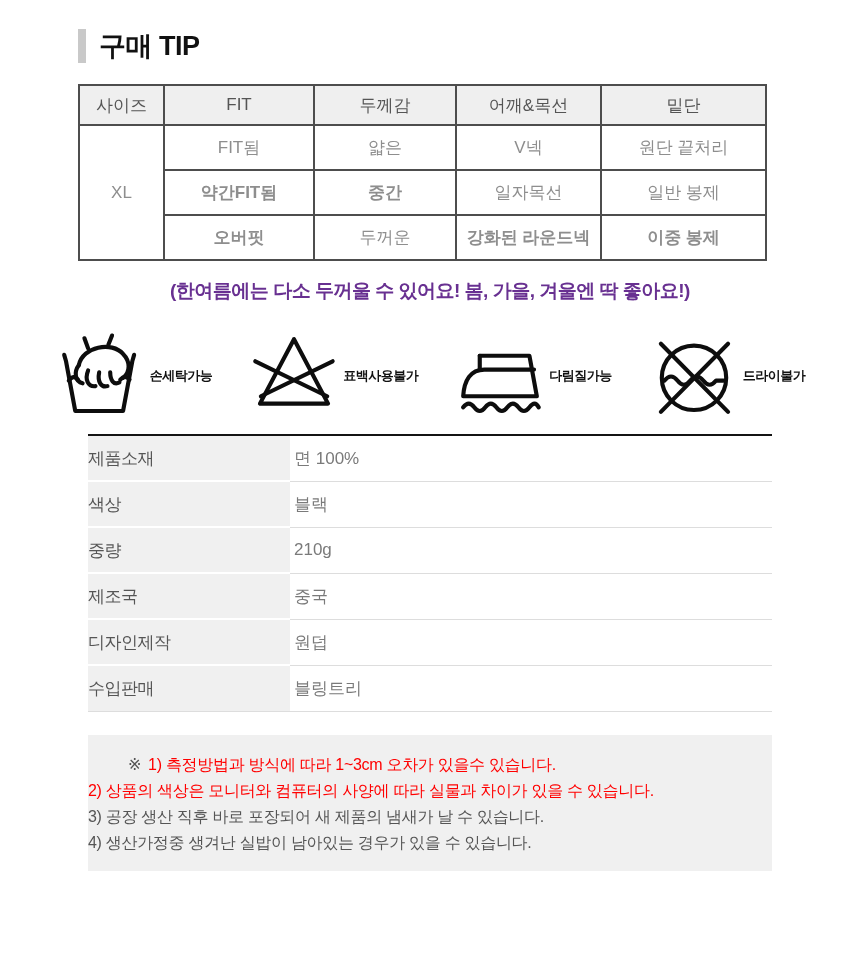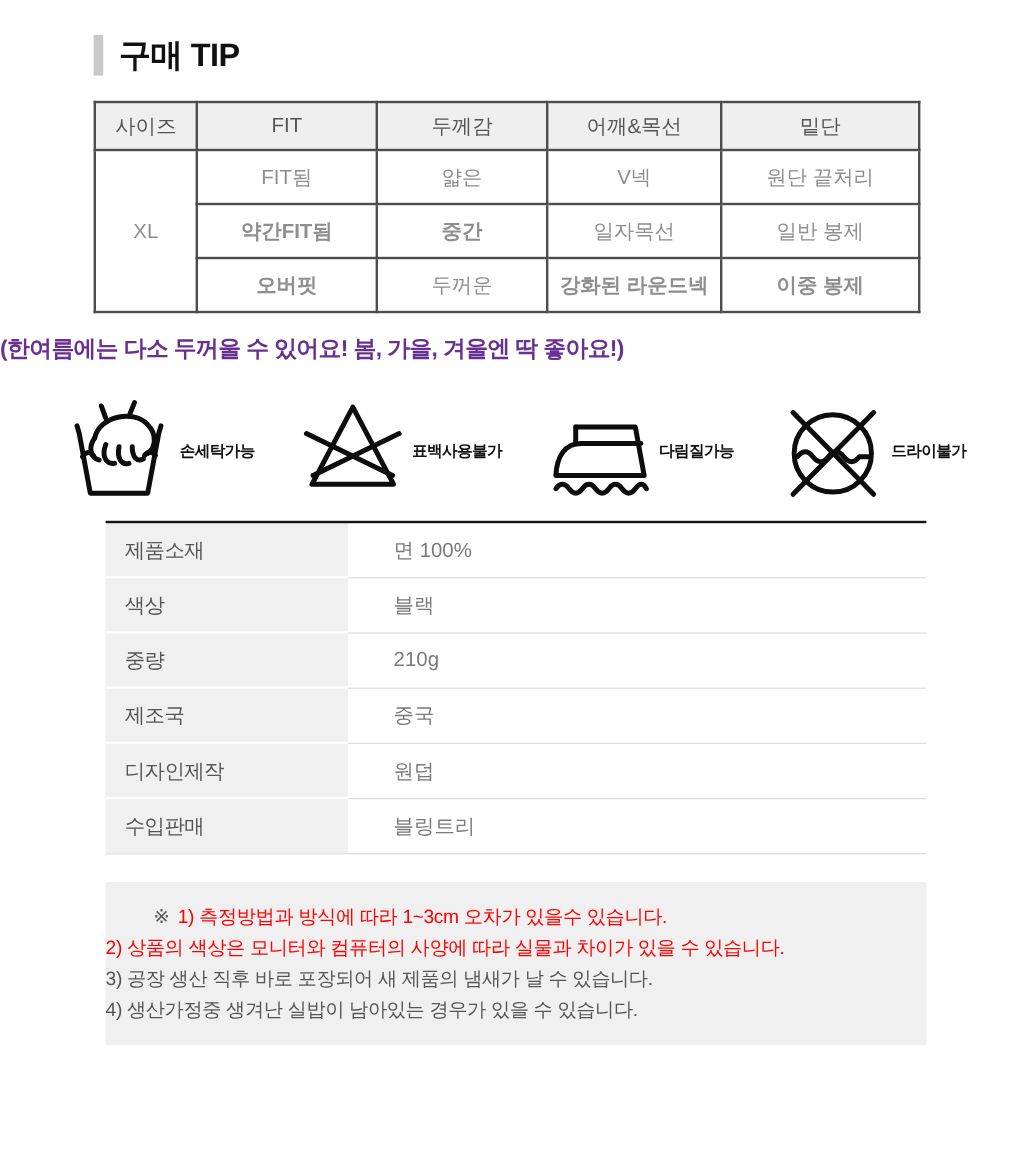--- a/index.html
+++ b/index.html
@@ -18,44 +18,44 @@
   table.spec col.c1{width:85px;} table.spec col.c2{width:150px;}
   table.spec col.c3{width:142px;} table.spec col.c4{width:145px;} table.spec col.c5{width:165px;}
   table.spec th, table.spec td { border:2px solid #4d4d4d; text-align:center; vertical-align:middle; }
   table.spec th { height:40px; background:#efefef; font-size:17px; font-weight:400; color:#555; }
   table.spec td { height:45px; font-size:17px; color:#8e8e8e; background:#fff; }
   td.size-cell { font-size:18px; color:#8a8a8a; }
   .cell-bold { color:#1c1c1c; font-weight:bold; }
   .cell-red { color:#ff0000; font-weight:bold; font-size:18px; }
 
   
-  .season-note { margin-top:17px; width:860px; 
+  .season-note { margin-top:17px; width:860px; text-align:center;
     font-size:19px; font-weight:bold; color:#683091; letter-spacing:-0.5px; }
 
   
   .care-row { margin-top:26px; display:flex; justify-content:center; align-items:flex-end; gap:36px; }
   .care-item { display:flex; flex-direction:row; align-items:center; gap:3px; }
   .care-item svg { width:92px; height:92px; }
   .care-item svg path, .care-item svg circle, .care-item svg line
     { fill:none; stroke:#0d0d0d; stroke-width:4.5; stroke-linecap:round; stroke-linejoin:round; }
   .care-label { font-size:13px; font-weight:bold; color:#111; letter-spacing:-0.5px; }
 
   
   .product-banner { margin:22px 0 0 88px; width:684px; height:50px; background:#f2f2f2;
     display:flex; align-items:center; justify-content:center;
     font-size:21px; font-weight:bold; color:#555; letter-spacing:-0.5px; }
 
   
   table.info { margin:12px 0 0 88px; width:684px; border-collapse:collapse; table-layout:fixed; }
   table.info col.l{width:202px;} table.info col.r{width:482px;}
   table.info tr { height:46px; }
   table.info th { background:#f0f0f0; border-top:2px solid #141414; border-bottom:2px solid #ffffff;
-    font-weight:400; font-size:17px; color:#555; text-align:left; padding-left:16px; letter-spacing:-0.5px;margin-top:32px; }
+    font-weight:400; font-size:17px; color:#555; text-align:left; letter-spacing:-0.5px;margin-top:32px; }
   table.info td { background:#fff; border-top:2px solid #141414; border-bottom:1px solid #ddd;
-    font-size:17px; color:#7a7a7a; text-align:left; padding-left:38px; }
+    font-size:17px; color:#7a7a7a; text-align:left; padding-left:4px; }
   table.info tr + tr th, table.info tr + tr td { border-top:none; }
   table.info tr:last-child th { border-bottom:1px solid #ddd; }
 
   
   .notes-box { margin:23px 0 0 88px; width:684px; background:#f0f0f0; padding:17px 0 15px 0; }
   .note-line { font-size:16px; line-height:26px; color:#555; letter-spacing:-0.3px; }
   .note-line.first { padding-left:40px; }
   .note-marker { color:#555; margin-right:7px; }
   .note-red { color:#ff0000; }
 </style>

